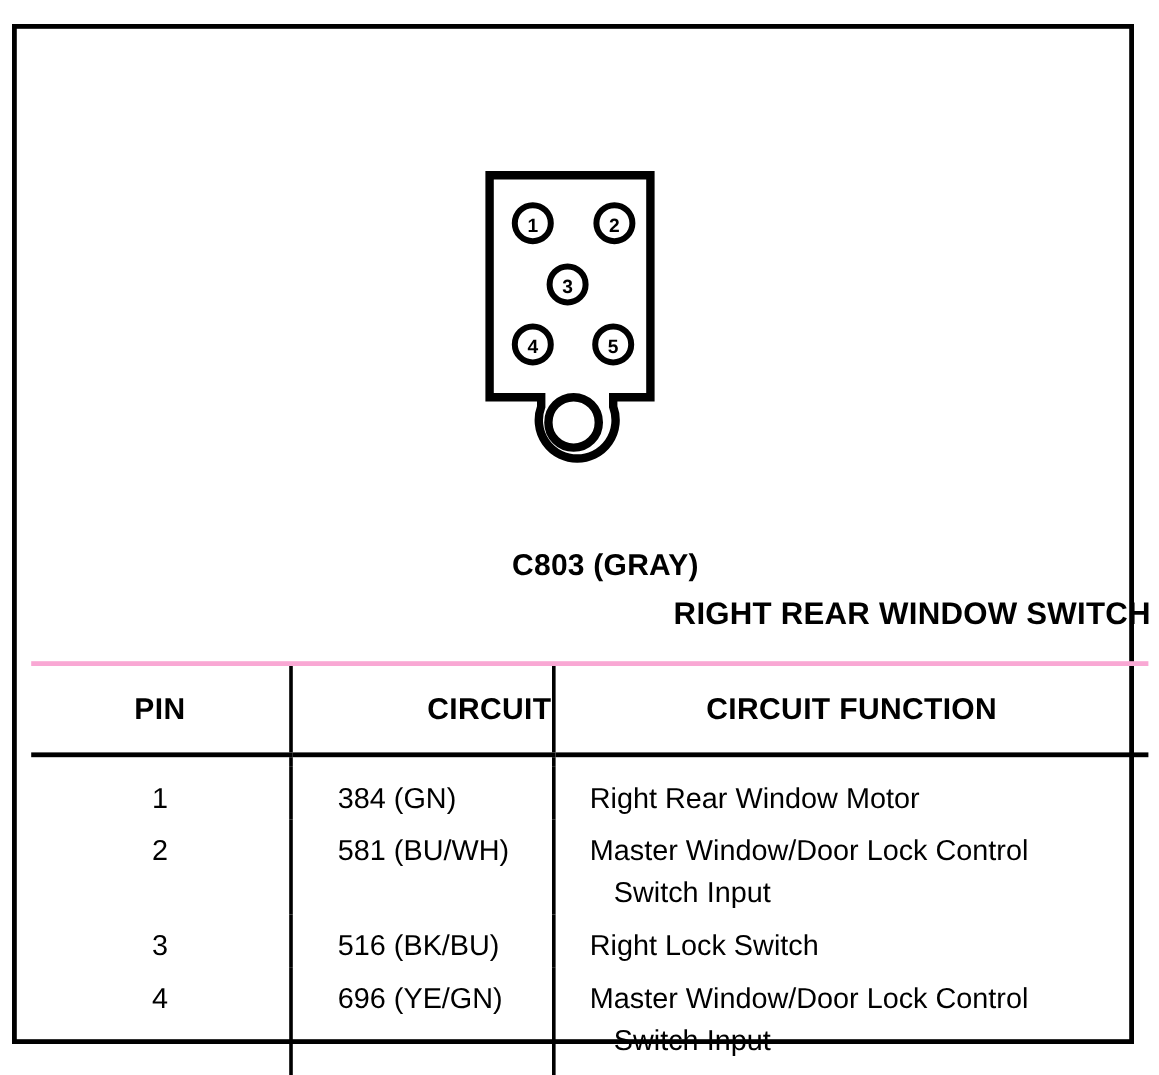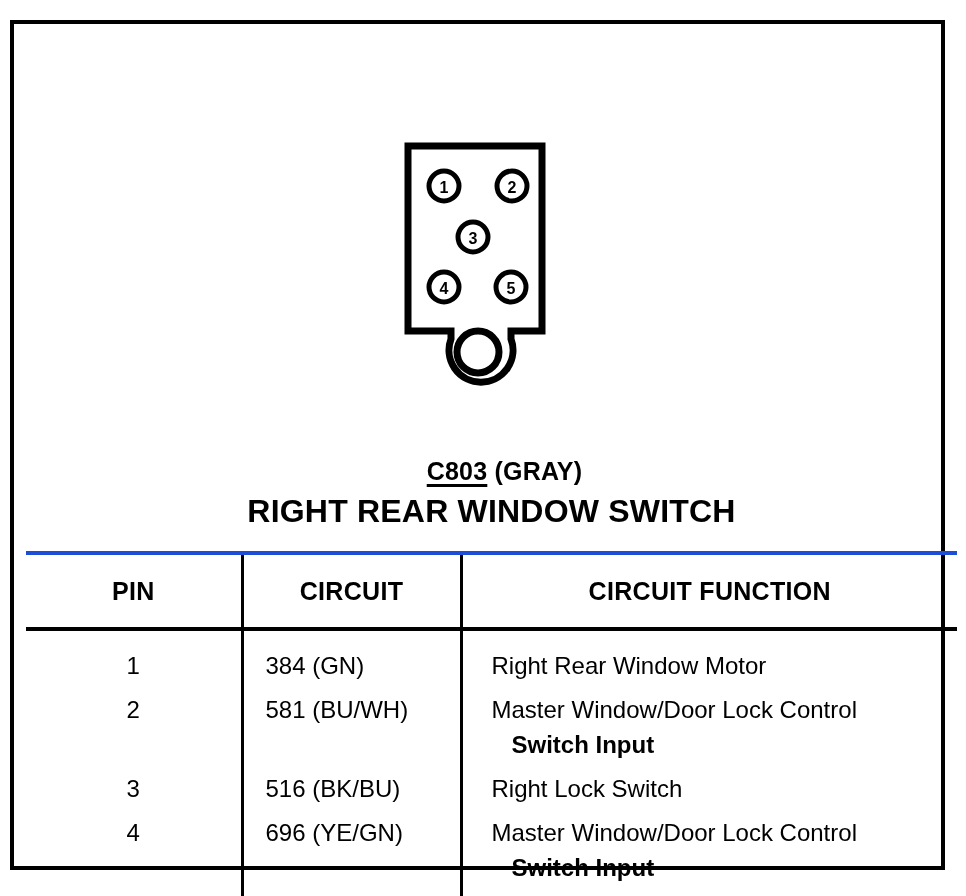--- a/index.html
+++ b/index.html
@@ -54,43 +54,43 @@
     text-align: center;
   }
   #caption-id-line {
     font-size: 25px;
     font-weight: bold;
     letter-spacing: 0.2px;
     line-height: 30px;
     white-space: nowrap;
   }
   #connector-id {
-    text-decoration: underline;
     text-underline-offset: 4px;
     text-decoration-thickness: 3px;
     margin-left: 26px;
   }
   #connector-color { text-decoration: none; }
   #caption-name {
-    font-size: 32px;
+    font-size: 26px;
     font-weight: bold;
     line-height: 32px;
     margin-top: 9px;
     letter-spacing: 0.2px;
     white-space: nowrap;
+    text-align: right;
   }
 
   
   #pin-table {
     position: absolute;
     left: 12px;
     top: 527px;
     width: 931px;
     height: 341px;
-    border-top: 4px solid #1d4ed8;
+    border-top: 4px solid #f9a8d4;
     box-sizing: border-box;
   }
   #pin-table table {
     border-collapse: collapse;
     width: 931px;
     table-layout: fixed;
   }
   #pin-table col.c-pin { width: 216px; }
   #pin-table col.c-circuit { width: 219px; }
   #pin-table col.c-function { width: 496px; }
@@ -99,47 +99,47 @@
     height: 72px;
     font-size: 25px;
     font-weight: bold;
     text-align: center;
     vertical-align: middle;
     letter-spacing: 0.3px;
     border-bottom: 4px solid #000;
     padding: 0;
   }
   #pin-table thead th.col-pin { border-right: 3px solid #000; }
-  #pin-table thead th.col-circuit { border-right: 3px solid #000; }
+  #pin-table thead th.col-circuit { border-right: 3px solid #000; text-align: right; }
 
   #pin-table tbody td {
     padding: 0;
     vertical-align: top;
     font-size: 24px;
     line-height: 35px;
   }
   #pin-table tbody td.cell-pin {
     text-align: center;
     border-right: 3px solid #000;
     padding-top: 9px;
   }
   #pin-table tbody td.cell-circuit {
     text-align: left;
-    padding-left: 22px;
+    padding-left: 38px;
     border-right: 3px solid #000;
     padding-top: 9px;
   }
   #pin-table tbody td.cell-function {
     text-align: left;
     padding-left: 29px;
     padding-top: 9px;
     margin-left: 48px;
   }
   #pin-table tbody tr.spacer-row td { height: 8px; padding: 0; }
-  .fn-cont { display: block; padding-left: 20px; font-weight: bold; }
+  .fn-cont { display: block; padding-left: 20px; }
 </style>
 </head>
 <body>
 
 <div id="page">
   <div id="outer-frame">
 
     <div id="connector-figure">
       <svg width="160" height="260" viewBox="0 0 160 260" xmlns="http://www.w3.org/2000/svg">
 

